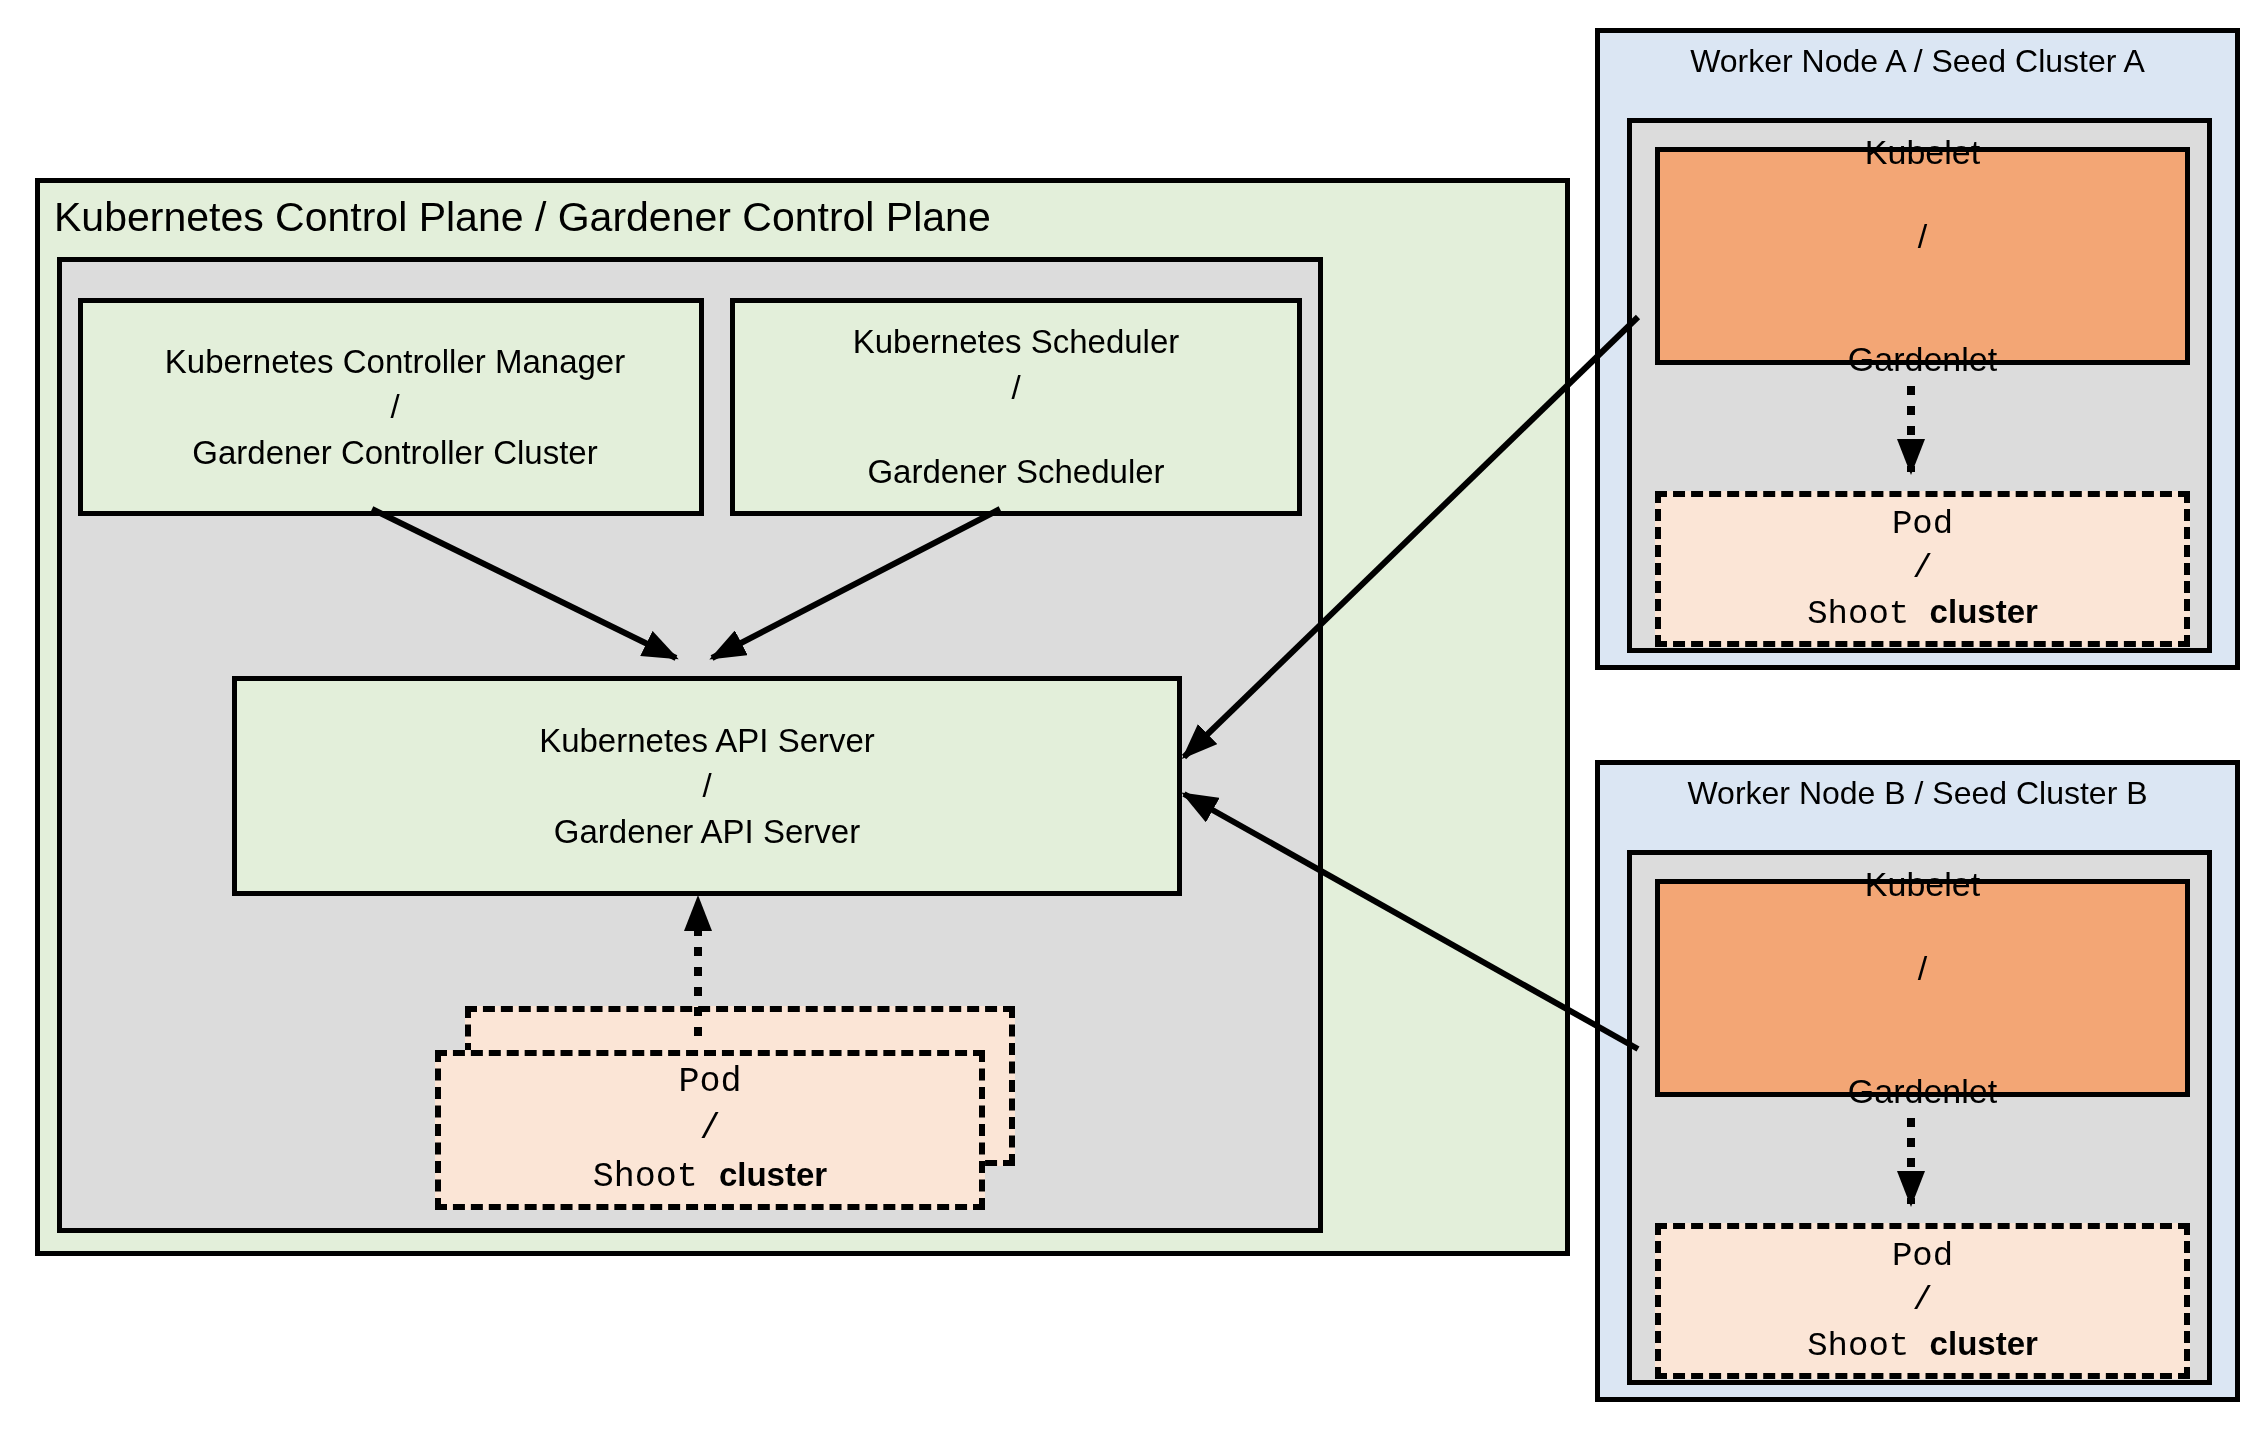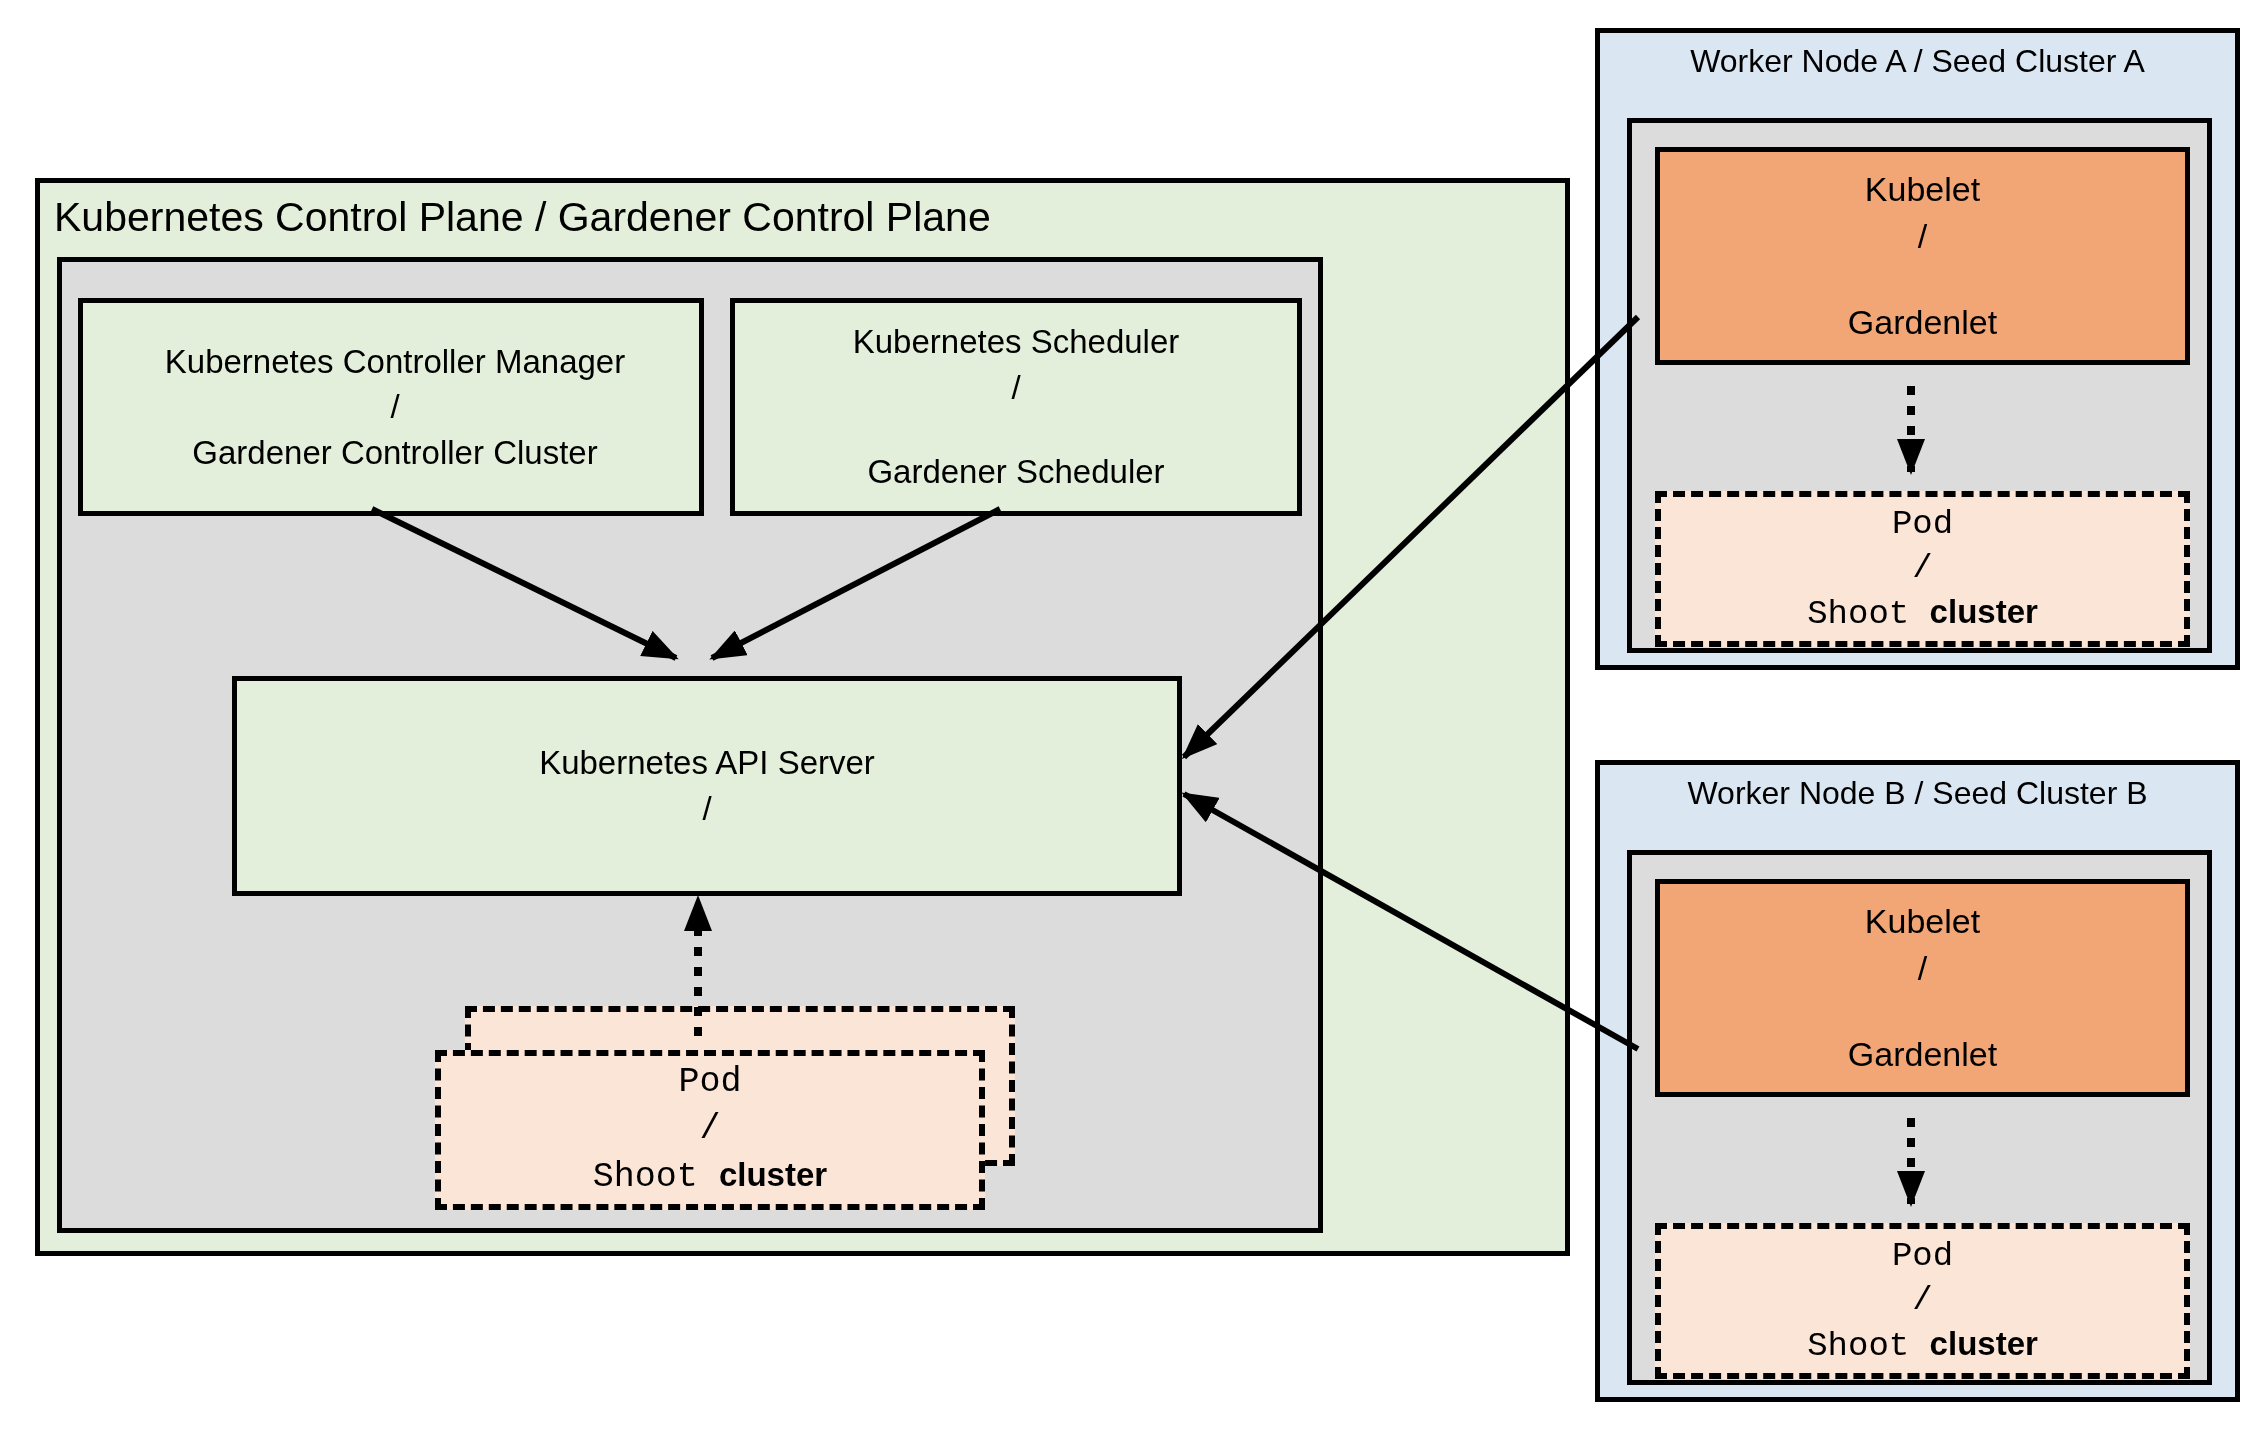--- a/index.html
+++ b/index.html
@@ -23,21 +23,21 @@
   .pod-front{left:373px;top:788px;width:550px;height:160px;display:flex;flex-direction:column;align-items:center;justify-content:center;text-align:center;}
   .mono{font-family:"Liberation Mono","DejaVu Sans Mono",monospace;font-size:35px;line-height:1.35;}
   .podline{font-family:"Liberation Mono","DejaVu Sans Mono",monospace;font-size:35px;line-height:1.35;}
   .cluster{font-family:"Liberation Sans",sans-serif;font-size:33px;font-weight:600;}
   
   .worker{left:1595px;width:645px;height:642px;background:#dbe6f3;border:5px solid #000;}
   .worker-a{top:28px;}
   .worker-b{top:760px;}
   .w-title{left:0;top:10px;width:100%;text-align:center;font-size:32px;white-space:nowrap;}
   .w-gray{left:27px;top:85px;width:585px;height:535px;background:#dcdcdc;border:5px solid #000;}
-  .w-kubelet{left:23px;top:24px;width:535px;height:218px;background:#f3a675;border:5px solid #000;display:flex;flex-direction:column;align-items:center;justify-content:center;text-align:center;font-size:34px;line-height:1.38;}
+  .w-kubelet{left:23px;top:24px;width:535px;height:218px;background:#f3a675;border:5px solid #000;display:flex;flex-direction:column;align-items:center;justify-content:center;text-align:center;font-size:34px;line-height:1.38;gap:37px;}
   .w-pod{left:23px;top:368px;width:535px;height:156px;display:flex;flex-direction:column;align-items:center;justify-content:center;text-align:center;}
   .w-pod .podline,.w-pod .mono{font-size:34px;line-height:1.3;}
   
   .overlay{position:absolute;left:0;top:0;width:2266px;height:1434px;pointer-events:none;}
   .solidline{stroke:#000;stroke-width:6;fill:none;}
   .dotline{stroke:#000;stroke-width:8;stroke-dasharray:9 11;fill:none;}
 </style>
 </head>
 <body>
 
@@ -55,20 +55,21 @@
 
       <div class="abs gbox box-sched">
         <div>Kubernetes Scheduler</div>
         <div>/</div>
         <div class="bold">Gardener Scheduler</div>
       </div>
 
       <div class="abs gbox box-api">
         <div>Kubernetes API Server</div>
         <div>/</div>
+        <div>Gardener API Server</div>
       </div>
 
       <div class="abs podbox pod-back"></div>
 
       <div class="abs podbox pod-front">
         <div class="podline">Pod</div>
         <div class="podline">/</div>
         <div class="podline"><span class="mono">Shoot</span> <span class="cluster">cluster</span></div>
       </div>
 

